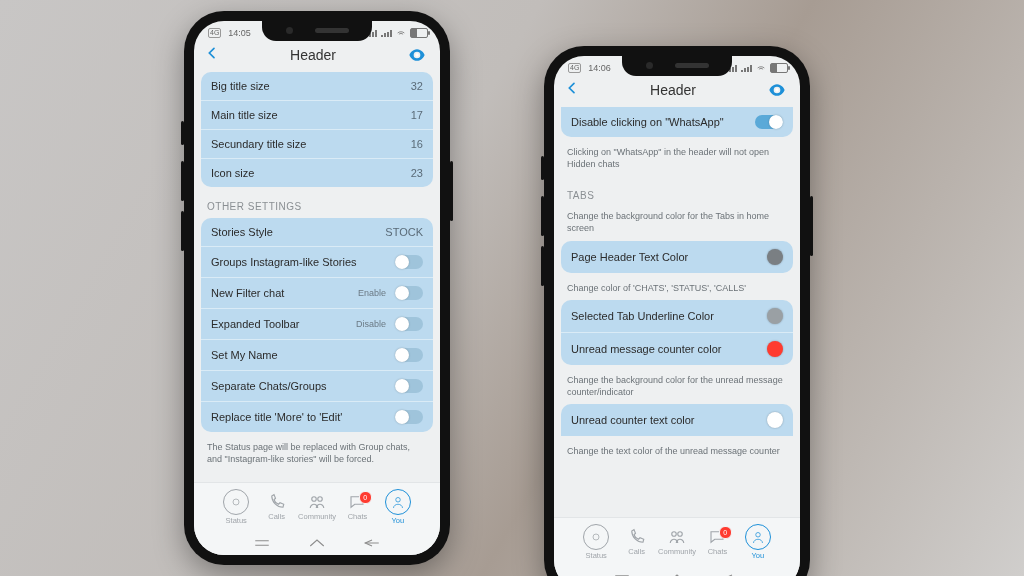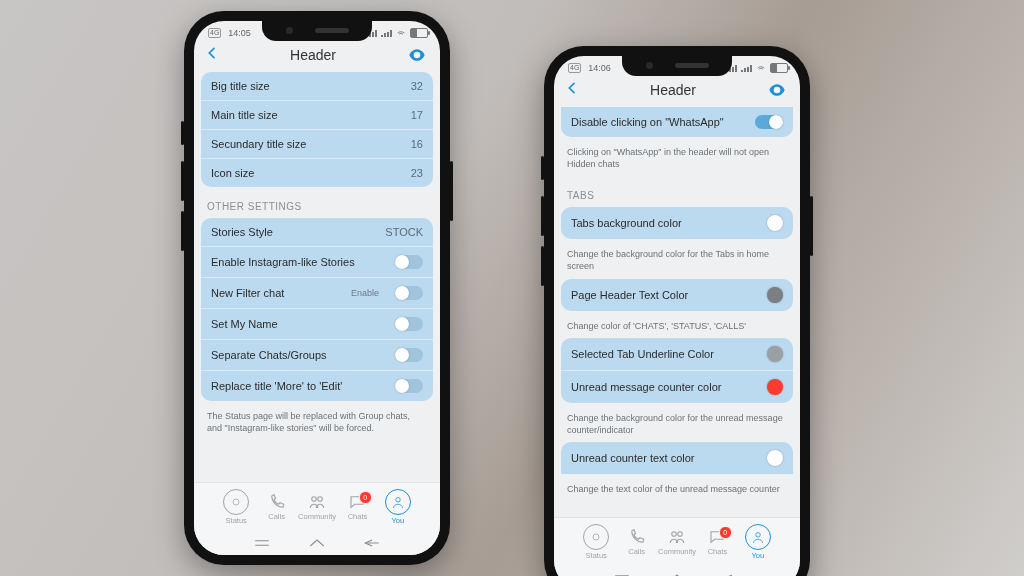--- a/index.html
+++ b/index.html
@@ -172,21 +172,21 @@
     box-shadow: 0 0 2px rgba(0,0,0,0.3);
     flex-shrink: 0;
   }
   .row .sublabel {
     font-size: 9px;
     color: #6b7a85;
   }
   .right-group {
     display: flex;
     align-items: center;
-    gap: 16px;
+    gap: 9px;
   }
 
   
   .card.cut-top {
     border-top-left-radius: 0;
     border-top-right-radius: 0;
   }
   .card.cut-bottom {
     border-bottom-left-radius: 0;
     border-bottom-right-radius: 0;
@@ -327,29 +327,38 @@
         </div>
 
         <div class="section-label">OTHER SETTINGS</div>
 
         <div class="card">
           <div class="row">
             <span>Stories Style</span>
             <span class="val">STOCK</span>
           </div>
           <div class="row">
-            <span>Enable Instagram-like Stories</span>
+            <span>Groups Instagram-like Stories</span>
             <div class="toggle">
                 <div class="knob"></div>
               </div>
           </div>
           <div class="row">
             <span>New Filter chat</span>
             <div class="right-group">
               <span class="sublabel">Enable</span>
+              <div class="toggle">
+                  <div class="knob"></div>
+                </div>
+            </div>
+          </div>
+          <div class="row">
+            <span>Expanded Toolbar</span>
+            <div class="right-group">
+              <span class="sublabel">Disable</span>
               <div class="toggle">
                   <div class="knob"></div>
                 </div>
             </div>
           </div>
           <div class="row">
             <span>Set My Name</span>
             <div class="toggle">
                 <div class="knob"></div>
               </div>
@@ -487,26 +496,20 @@
             <span>Disable clicking on "WhatsApp"</span>
             <div class="toggle on">
                 <div class="knob"></div>
               </div>
           </div>
         </div>
         <div class="hint">Clicking on "WhatsApp" in the header will not open Hidden chats</div>
 
         <div class="section-label">TABS</div>
 
-        <div class="card">
-          <div class="row">
-            <span>Tabs background color</span>
-            <div class="swatch" style="background:#fff"></div>
-          </div>
-        </div>
         <div class="hint">Change the background color for the Tabs in home screen</div>
 
         <div class="card">
           <div class="row">
             <span>Page Header Text Color</span>
             <div class="swatch" style="background:#7a7f83"></div>
           </div>
         </div>
         <div class="hint">Change color of 'CHATS', 'STATUS', 'CALLS'</div>
 

